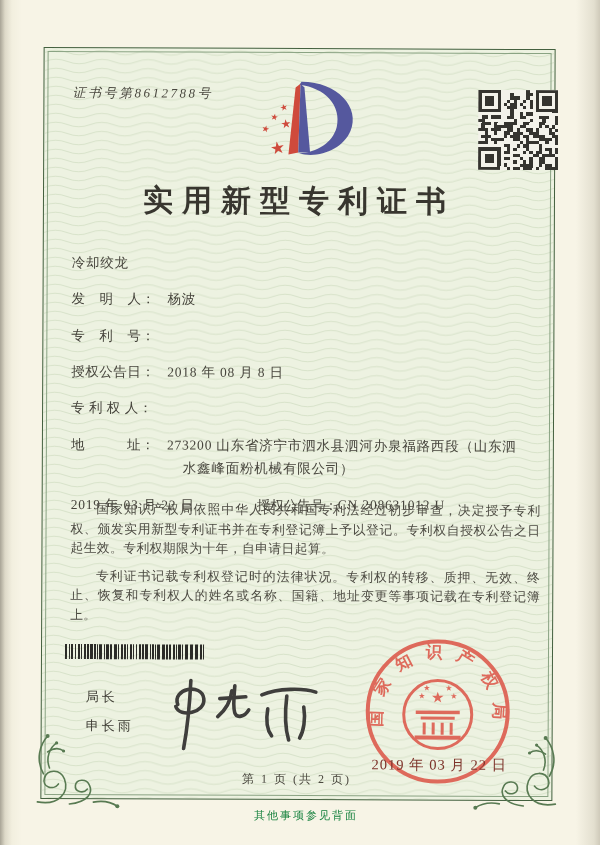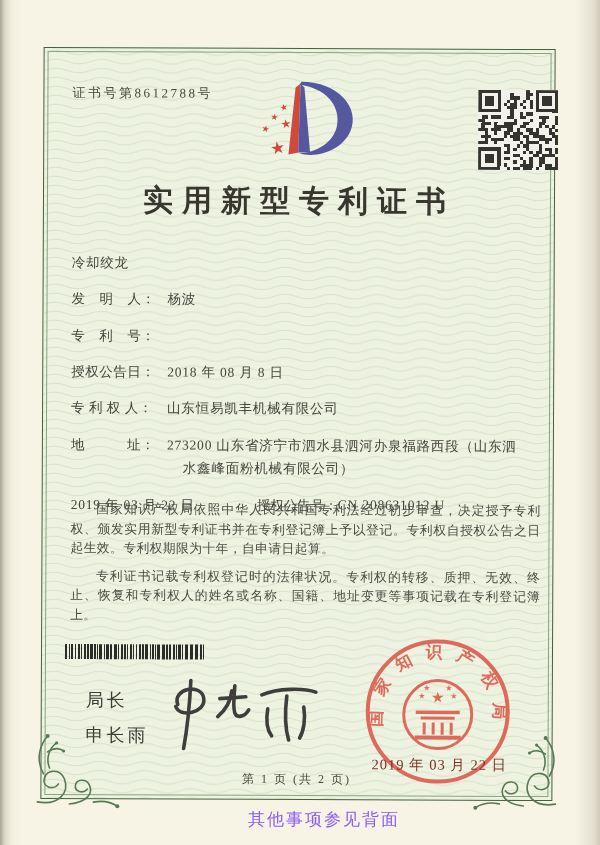--- a/index.html
+++ b/index.html
@@ -23,21 +23,21 @@
     background:var(--sheet_bg);
     border:1.6px solid var(--frame_dark);
     transform:rotate(0.25deg);
   }
   .sheet-inner-line{
     position:absolute; inset:3px; border:1px solid var(--frame_light); pointer-events:none;
   }
   svg.guilloche{position:absolute; inset:0; width:100%; height:100%;}
   .content{position:absolute; inset:0; z-index:2;}
 
-  .cert-no{position:absolute; left:28px; top:36px; font-size:13px; letter-spacing:2.5px; color:#4a483f;}
+  .cert-no{position:absolute; left:28px; top:36px; font-size:13px; letter-spacing:2.5px; color:#4a483f;font-style:italic;}
 
   .logo{position:absolute; left:200px; top:24px; width:118px; height:100px;}
   .qr{position:absolute; left:434px; top:40px; width:80px; height:80px;}
 
   .title{
     position:absolute; left:0; top:132px; width:100%;
     text-align:center; font-size:30px; font-weight:bold;
     letter-spacing:9px; color:var(--title_ink);
   }
 
@@ -49,33 +49,33 @@
   .grant-row{display:flex;}
   .grant-right{margin-left:62px; display:flex;}
 
   .paras{position:absolute; left:28px; top:452px; width:470px; font-size:12.8px;
     line-height:19.5px; text-align:justify; color:#4c4a42; letter-spacing:0.4px;}
   .paras p{text-indent:2em; margin-bottom:8px;}
 
   .barcode{position:absolute; left:23px; top:596px; height:15px; display:flex; align-items:stretch;}
   .barcode span{display:block; background:#2b2b27;}
 
-  .director{position:absolute; left:44px; top:640px; font-size:18px; color:#3e3c34; letter-spacing:3px;}
+  .director{position:absolute; left:44px; top:640px; font-size:13px; color:#3e3c34; letter-spacing:3px;}
   .director div{margin-bottom:11px;}
   .signature{position:absolute; left:112px; top:628px; width:180px; height:80px;}
 
   .seal{position:absolute; left:321px; top:587px; width:150px; height:150px; opacity:0.88;}
   .seal-date{position:absolute; left:330px; top:706px; width:160px; font-size:14.5px;
     color:#7d332a; letter-spacing:1px; white-space:nowrap;}
 
   .page-info{position:absolute; left:0; top:722px; width:100%; text-align:center;
     font-size:12px; letter-spacing:2px; color:#4a483f;}
 
-  .footer-note{position:absolute; left:248px; top:808px; font-size:17px;
-    letter-spacing:2px; color:#8b5cf6;}
+  .footer-note{position:absolute; left:254px; top:808px; font-size:11px;
+    letter-spacing:2px; color:#15803d;}
 
   .corner-orn{position:absolute; width:92px; height:92px; z-index:3;}
   .corner-orn.left{left:-12px; bottom:-12px;}
   .corner-orn.right{right:-12px; bottom:-12px; transform:scaleX(-1);}
 </style>
 </head>
 <body>
 
 <div class="sheet">
 
@@ -363,21 +363,20 @@
       </div>
       <div class="frow">
         <span class="flabel">专　利　号：</span>
       </div>
       <div class="frow">
         <span class="flabel">授权公告日：</span>
         <span class="fvalue">2018 年 08 月 8 日</span>
       </div>
       <div class="frow">
         <span class="flabel">专 利 权 人：</span>
-        <span class="fvalue">山东恒易凯丰机械有限公司</span>
       </div>
       <div style="margin-bottom:19px;">
         <div class="frow" style="margin-bottom:0;">
           <span class="flabel">地　　　址：</span>
           <span class="fvalue">273200 山东省济宁市泗水县泗河办泉福路西段（山东泗</span>
         </div>
         <div class="addr-line2">水鑫峰面粉机械有限公司）</div>
       </div>
       <div class="grant-row">
         <span class="fvalue">2019 年 03 月 22 日</span>

